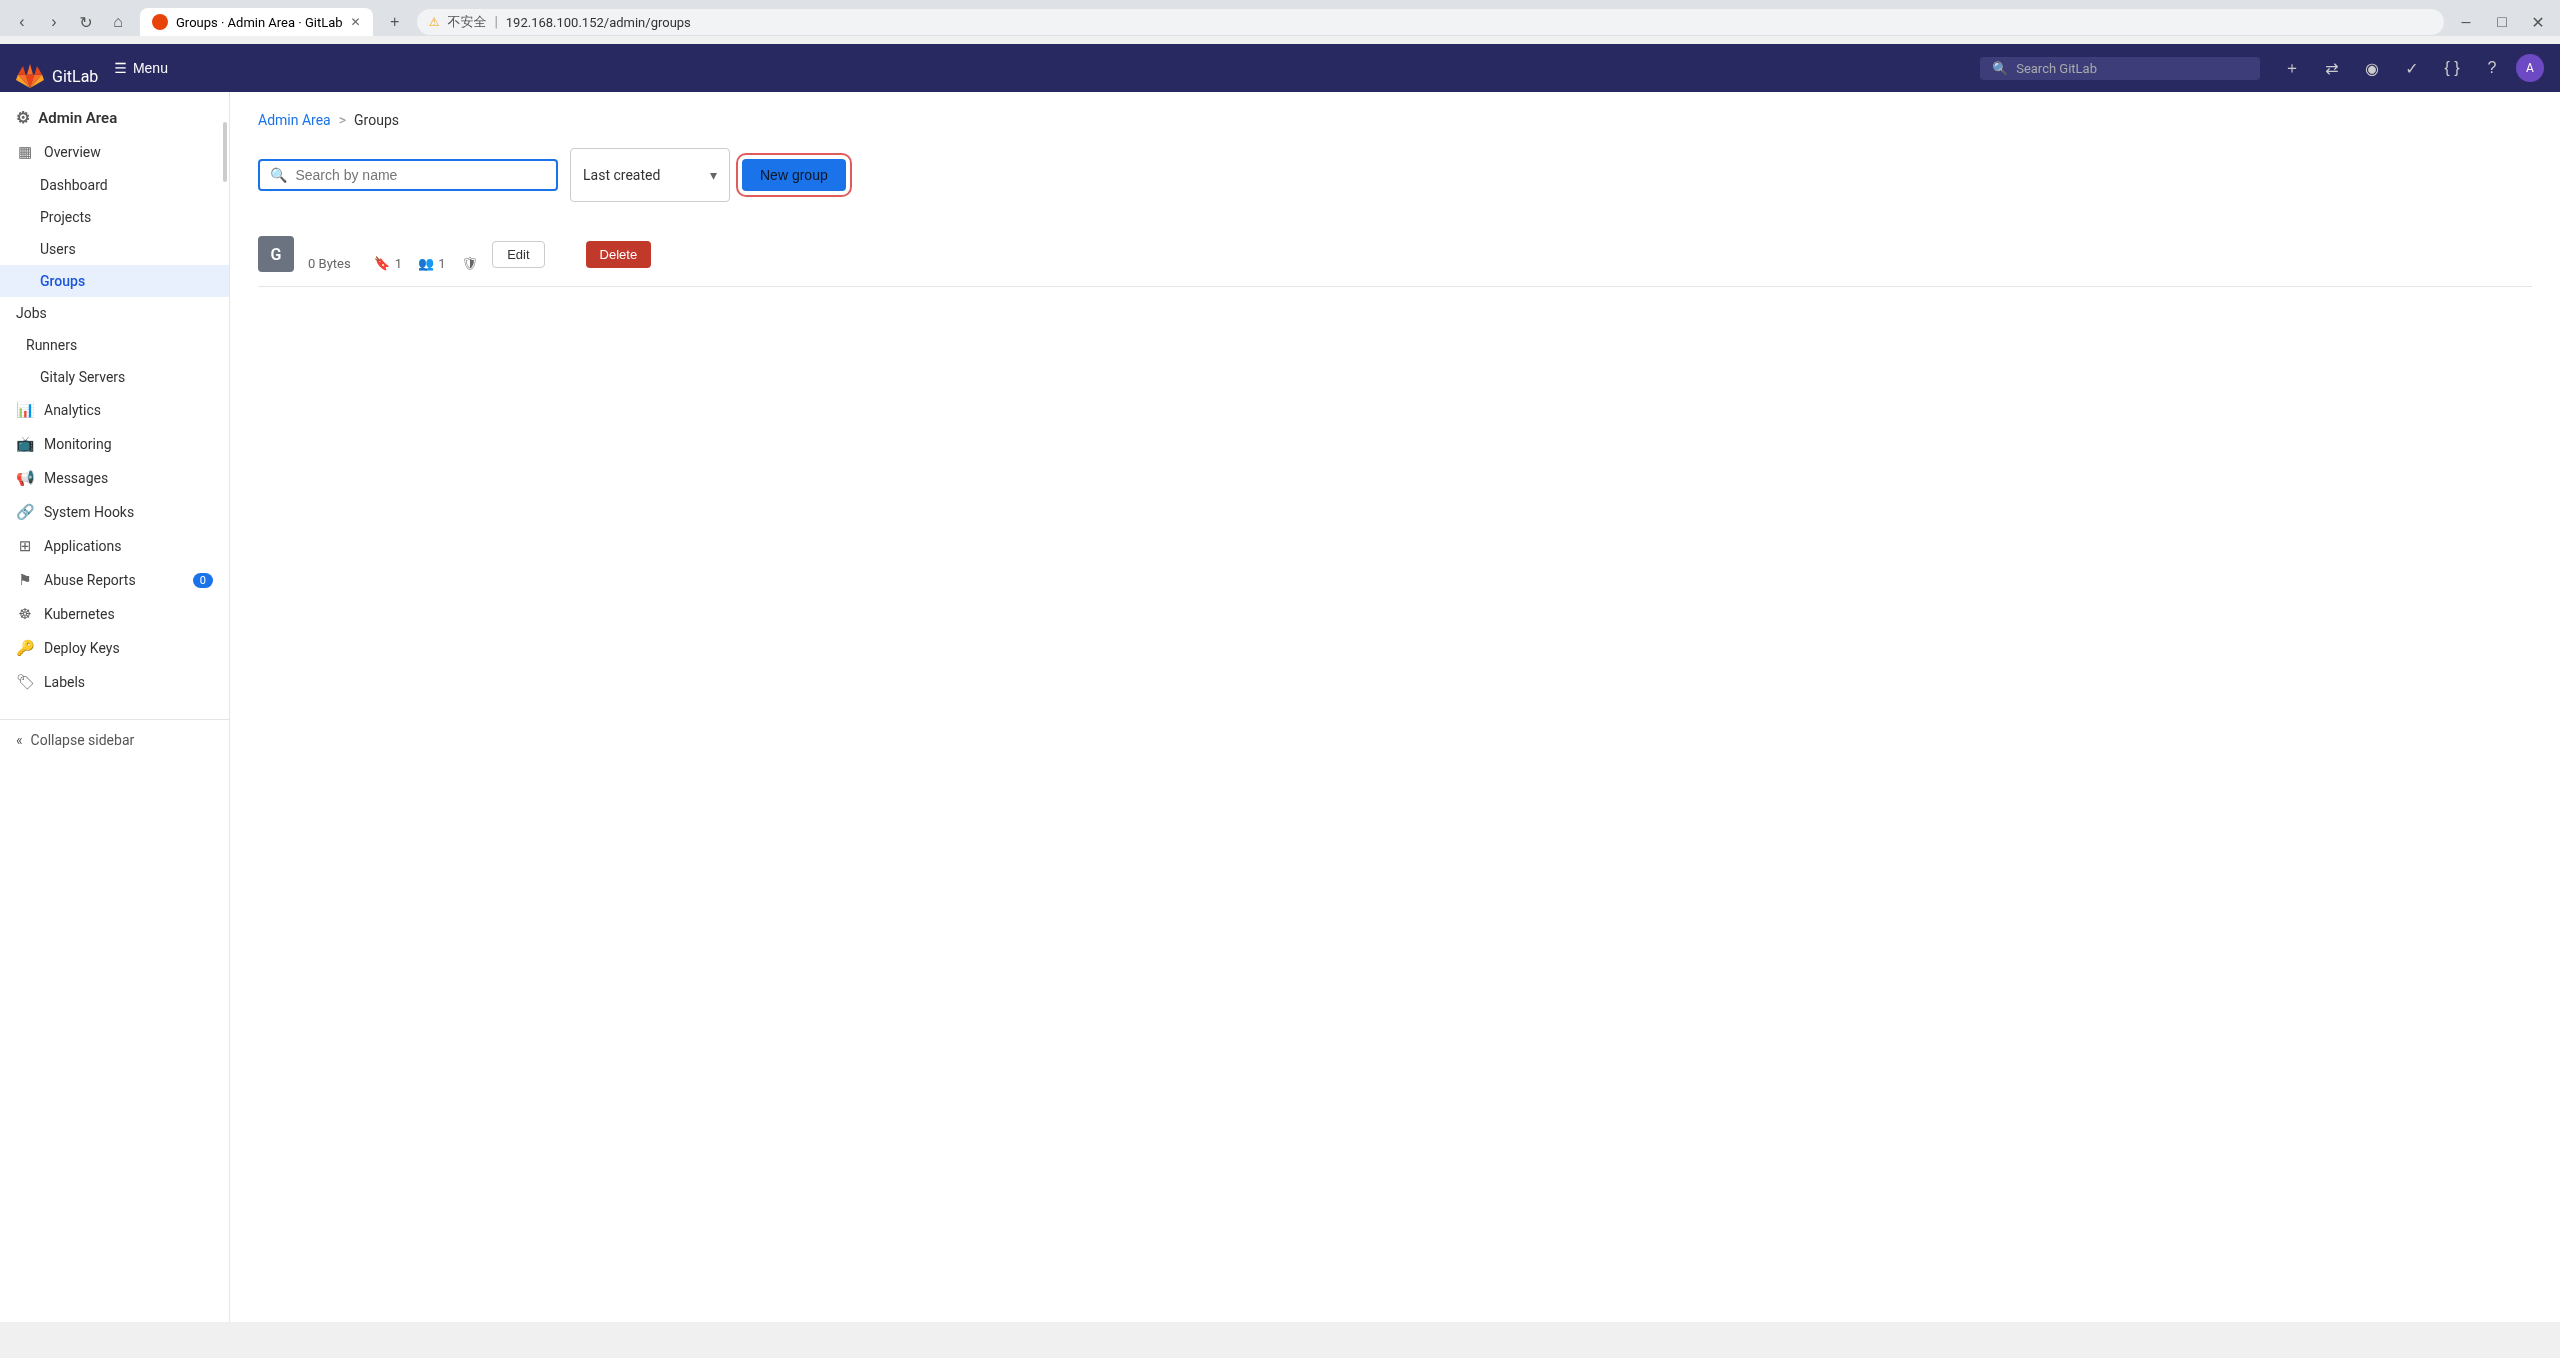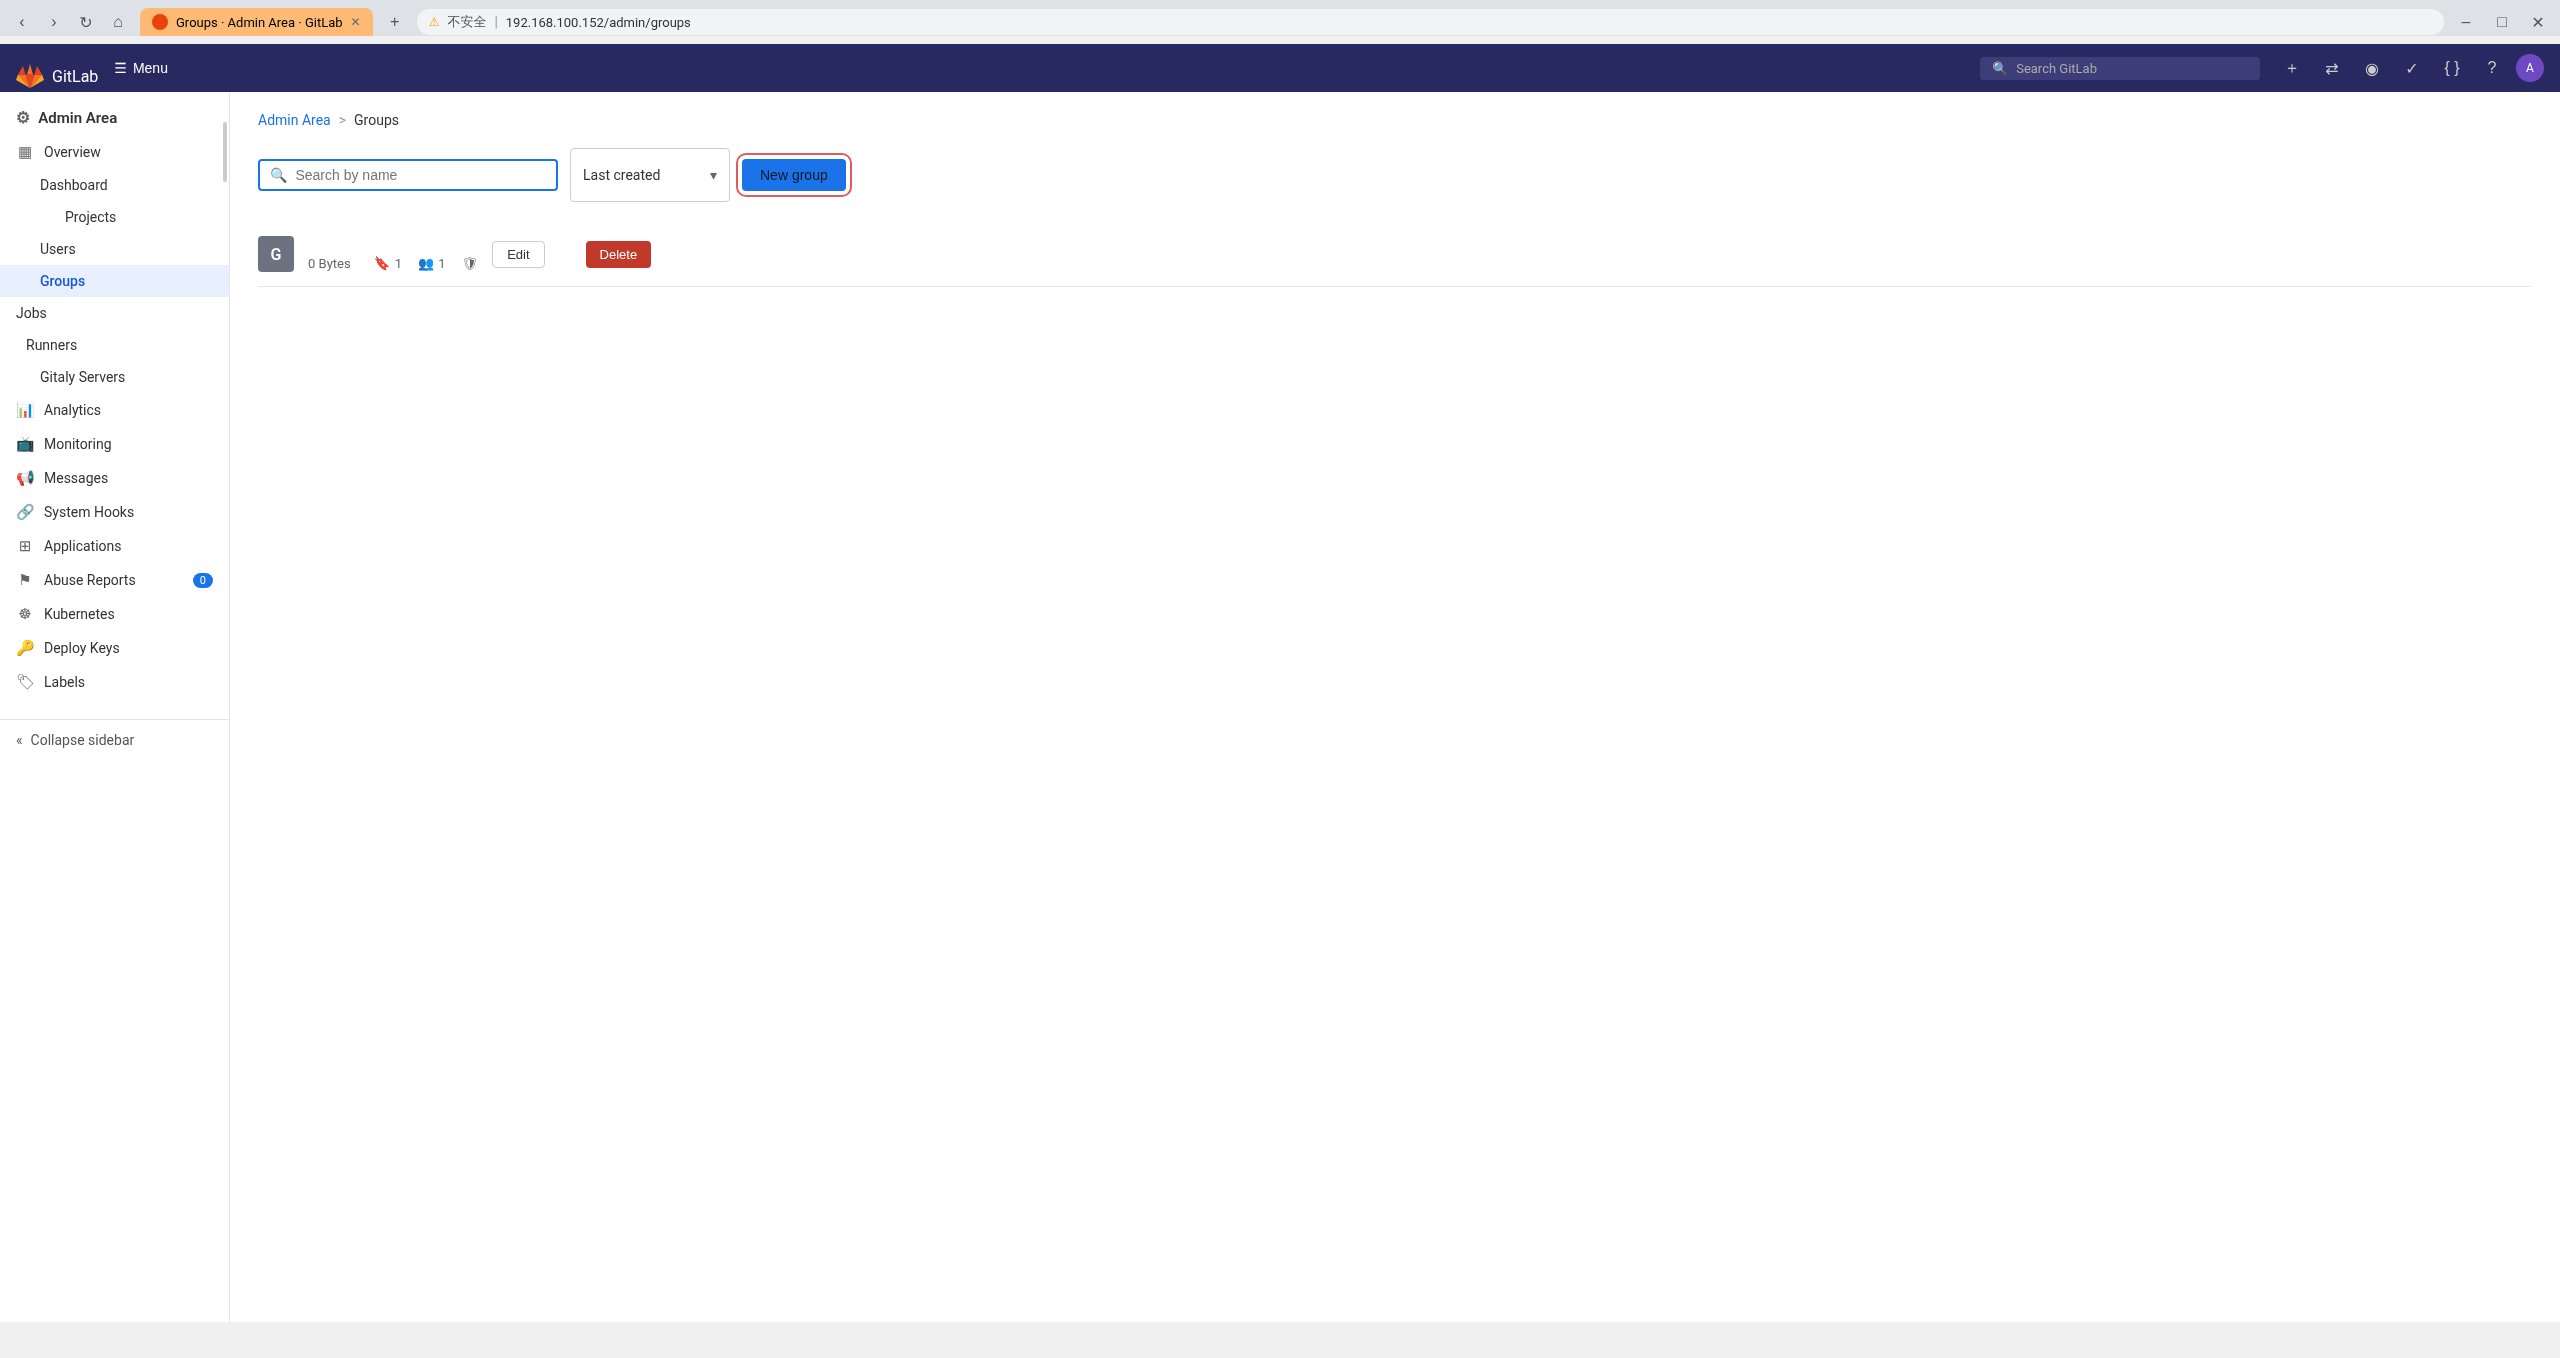--- a/index.html
+++ b/index.html
@@ -12,21 +12,21 @@
     }
     .browser-toolbar {
       display: flex;
       align-items: center;
       gap: 8px;
       margin-bottom: 8px;
     }
     .browser-tab {
       display: flex;
       align-items: center;
-      background: #fdba74;
+      background: #ffffff;
       border-radius: 8px 8px 0 0;
       padding: 6px 12px;
       font-size: 13px;
       gap: 8px;
       min-width: 200px;
     }
     .browser-tab .favicon {
       width: 16px;
       height: 16px;
       background: #e8440a;
@@ -443,21 +443,21 @@
       </div>
 
       <div class="sidebar-item">
         <span class="sidebar-item-icon">▦</span>
         <span class="sidebar-item-label">Overview</span>
       </div>
 
       <div class="sidebar-item" style="padding-left: 40px;">
         <span class="sidebar-item-label">Dashboard</span>
       </div>
-      <div class="sidebar-item" style="padding-left: 40px; margin-left: 25px;">
+      <div class="sidebar-item" style="padding-left: 40px;">
         <span class="sidebar-item-label">Projects</span>
       </div>
       <div class="sidebar-item" style="padding-left: 40px;">
         <span class="sidebar-item-label">Users</span>
       </div>
       <div class="sidebar-item active" style="padding-left: 40px;">
         <span class="sidebar-item-label">Groups</span>
       </div>
       <div class="sidebar-item" style="">
         <span class="sidebar-item-label">Jobs</span>

